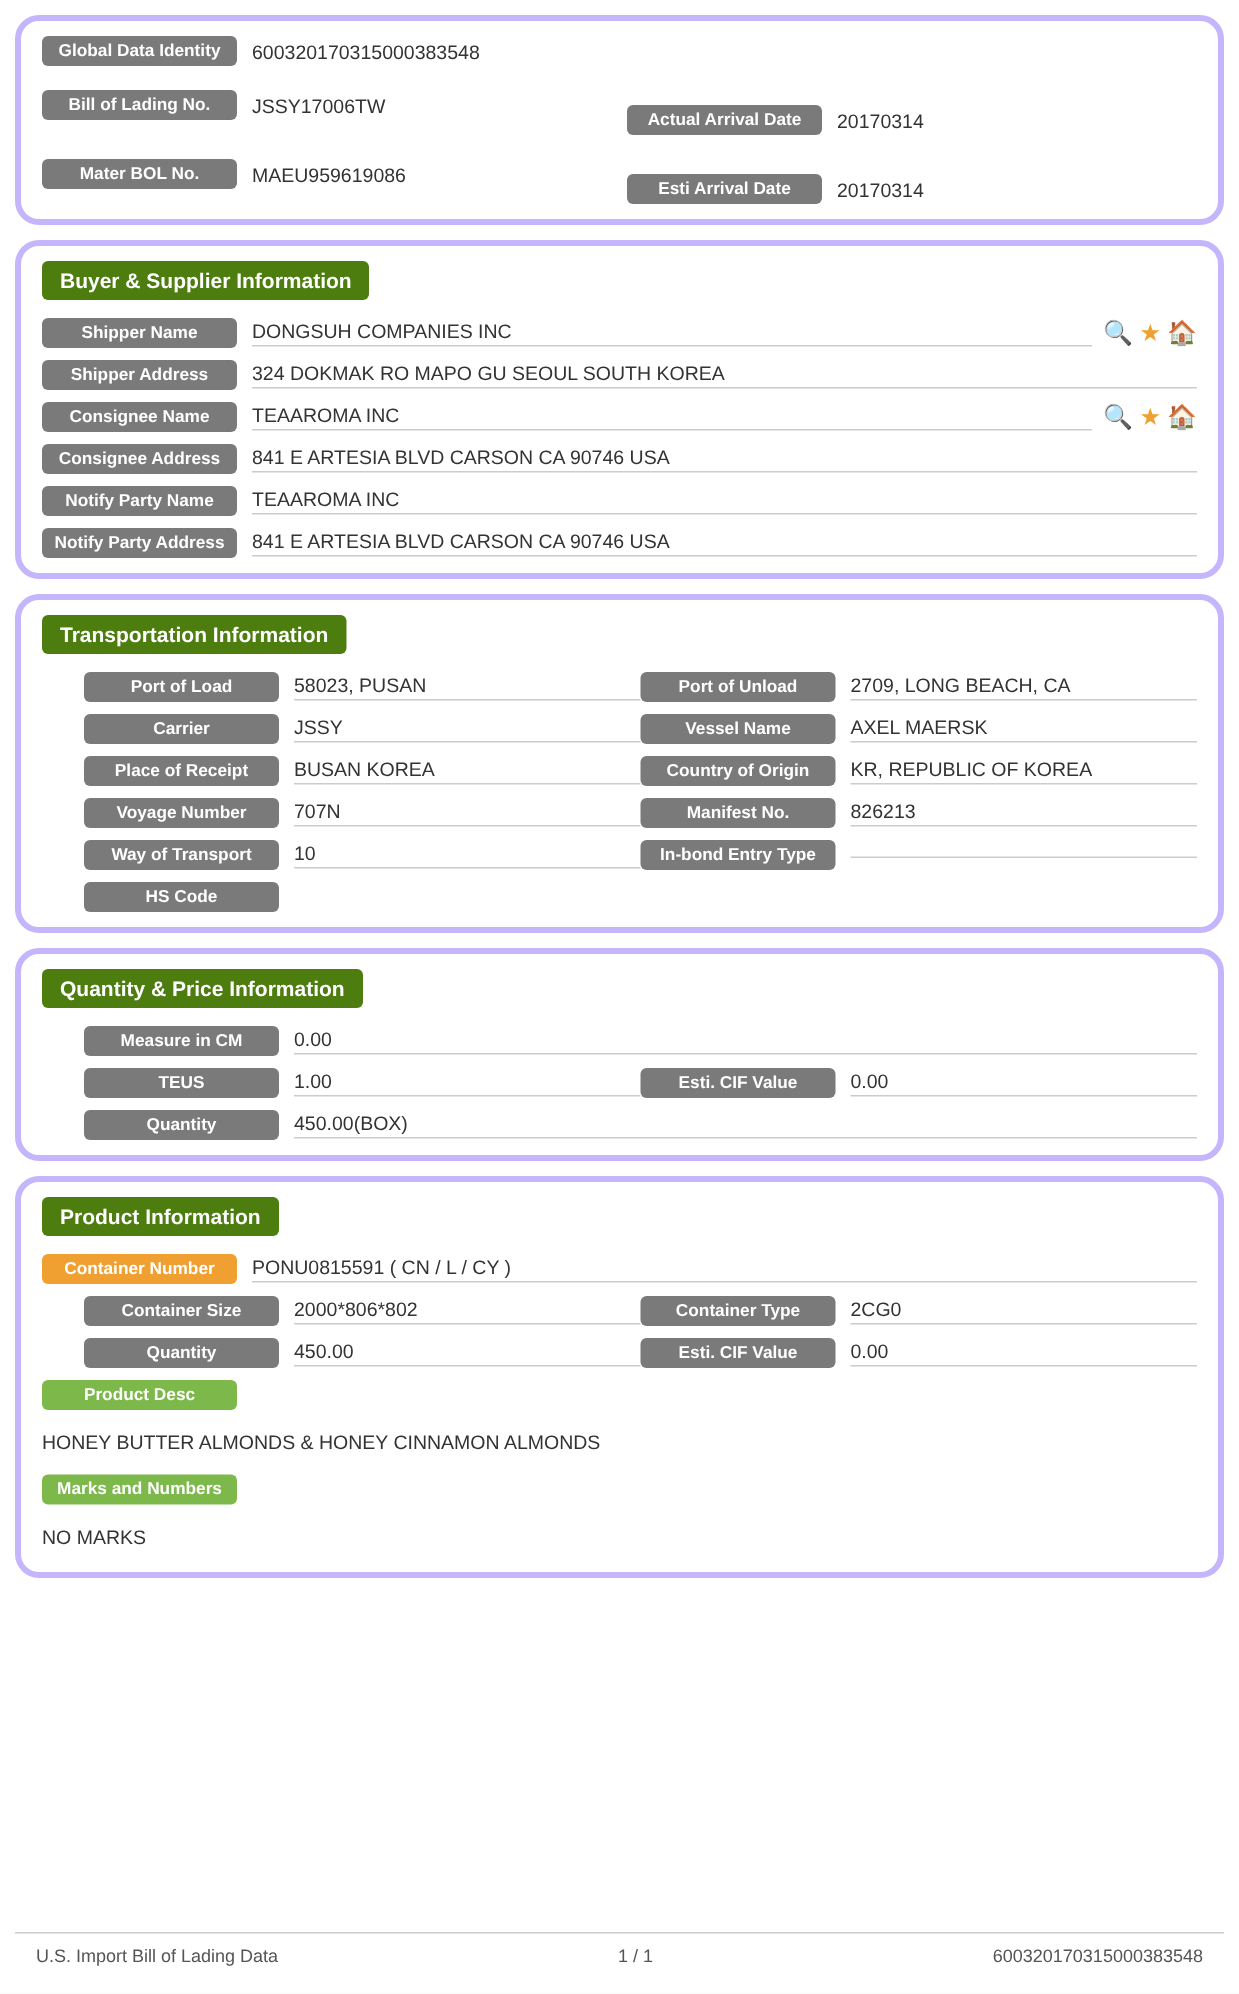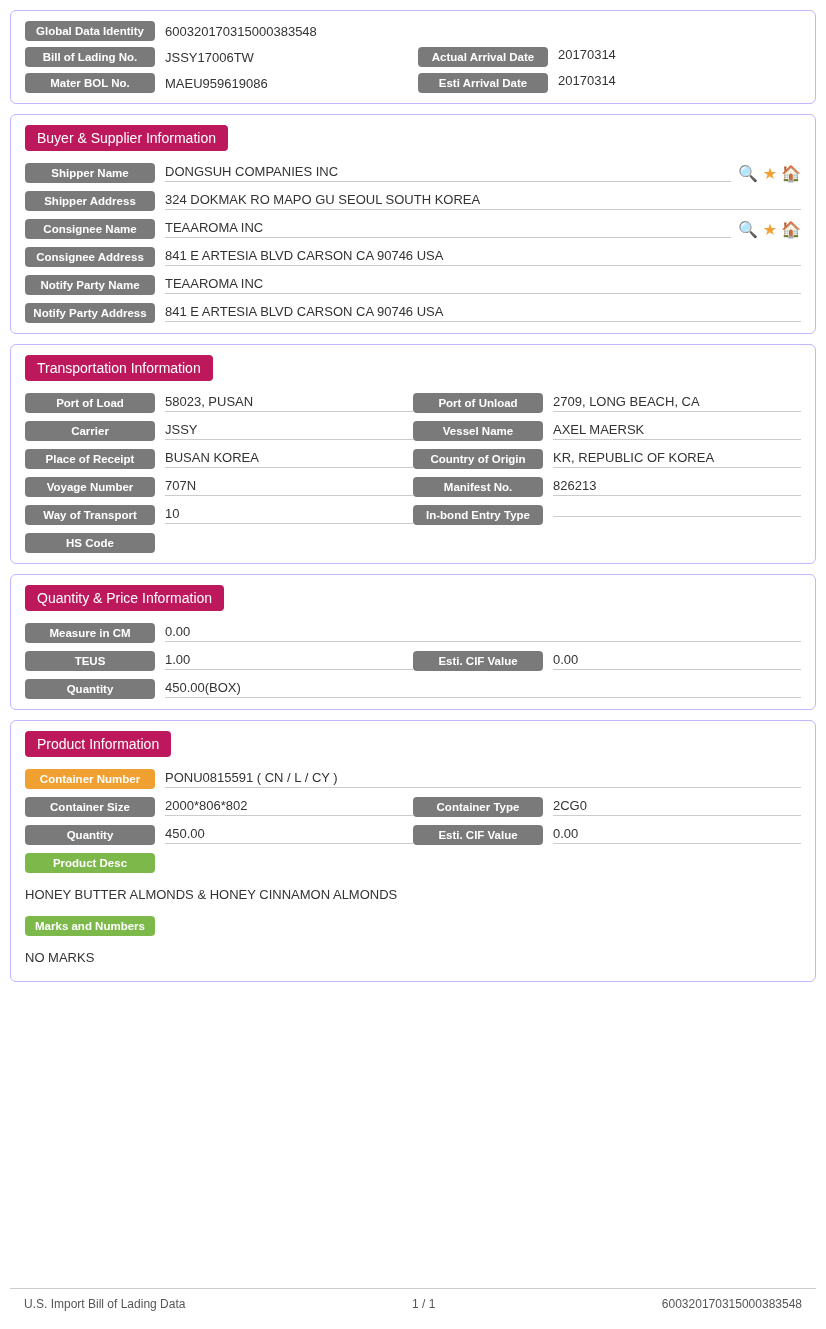--- a/index.html
+++ b/index.html
@@ -15,22 +15,22 @@
       background: #fff;
       padding: 10px;
       display: flex;
       flex-direction: column;
       gap: 10px;
     }
 
     
     .card {
       background: #fff;
-      border: 1px solid #c4b5fd;
-      border-radius: 6px;
+      border: 4px solid #c4b5fd;
+      border-radius: 16px;
       padding: 10px 14px;
     }
 
     .identity-row {
       display: flex;
       align-items: center;
       margin-bottom: 6px;
     }
     .identity-row:last-child { margin-bottom: 0; }
 
@@ -63,31 +63,32 @@
       margin-bottom: 6px;
     }
     .two-col-row:last-child { margin-bottom: 0; }
     .col-left {
       display: flex;
       align-items: center;
       flex: 1;
     }
     .col-right {
       display: flex;
-      align-items: flex-start;
+      align-items: center;
       flex: 1;
       margin-left: 10px;
+      margin-top: 20px;
     }
 
     
     .section-header {
-      background: #be185d;
+      background: #4d7c0f;
       color: #fff;
       font-size: 14px;
-      font-weight: normal;
+      font-weight: bold;
       padding: 5px 12px;
       border-radius: 4px;
       display: inline-block;
       margin-bottom: 12px;
     }
 
     
     .info-row {
       display: flex;
       align-items: center;
@@ -113,20 +114,21 @@
 
     .icon-search { font-size: 16px; color: #555; cursor: pointer; }
     .icon-star { font-size: 16px; color: #f0a030; cursor: pointer; }
     .icon-home { font-size: 16px; color: #b84a00; cursor: pointer; }
 
     
     .transport-row {
       display: flex;
       align-items: flex-start;
       margin-bottom: 8px;
+      margin-left: 28px;
     }
     .transport-row:last-child { margin-bottom: 0; }
     .t-left {
       display: flex;
       align-items: center;
       flex: 1;
     }
     .t-right {
       display: flex;
       align-items: center;

